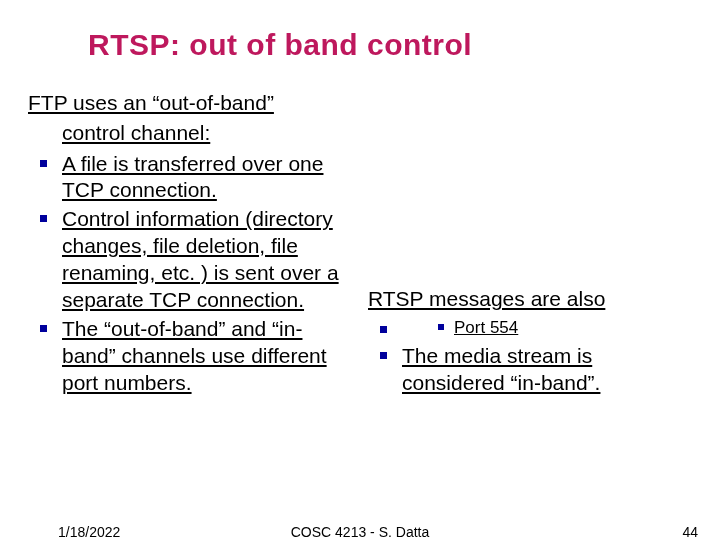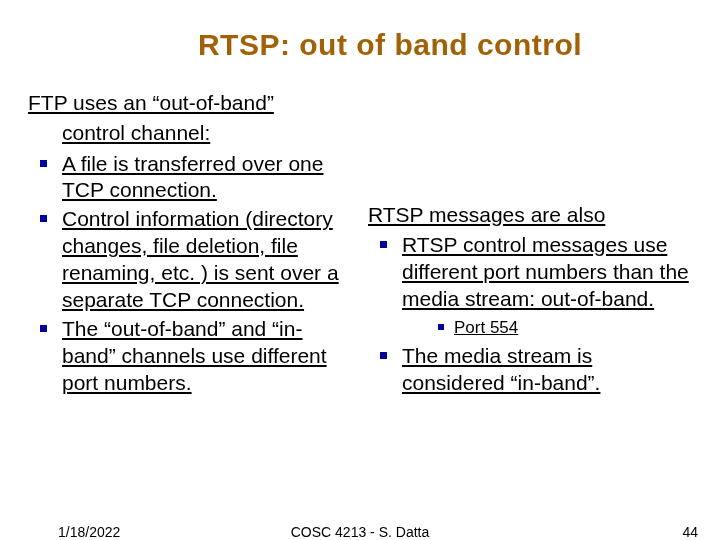--- a/index.html
+++ b/index.html
@@ -1,20 +1,20 @@
 <!DOCTYPE html>
 <html><head>
 <meta charset="utf-8">
 <style>
   * { margin: 0; padding: 0; box-sizing: border-box; }
   html, body { width: 720px; height: 540px; font-family: Arial, Helvetica, sans-serif; background: #fff; }
   .slide { width: 720px; height: 540px; position: relative; padding: 28px 28px 20px 28px; }
   .title {
-    text-align: center;
-    color: #a16207;
+    text-align: left;
+    color: #be185d;
     font-family: "Arial Black", Arial, sans-serif;
     font-weight: 900;
     font-size: 30px;
     letter-spacing: 0.5px;
     margin-bottom: 28px;
     margin-left: 60px;
   }
   .cols { display: flex; gap: 16px; align-items: flex-end; }
   .col { flex: 1; }
   .lead {
@@ -86,21 +86,20 @@
         <li>A file is transferred over one TCP connection.</li>
         <li>Control information (directory changes, file deletion, file renaming, etc. ) is sent over a separate TCP connection.</li>
         <li>The “out-of-band” and “in-band” channels use different port numbers.</li>
       </ul>
     </div>
 
     <div class="col">
       <div class="lead">RTSP messages are also</div>
       <ul class="bullets">
         <li>
-          <span> RTSP control messages use different port numbers than the media stream: out-of-band.</span>
           <ul class="sub">
             <li>Port 554</li>
           </ul>
         </li>
         <li>The media stream is considered “in-band”.</li>
       </ul>
     </div>
 
   </div>
 

